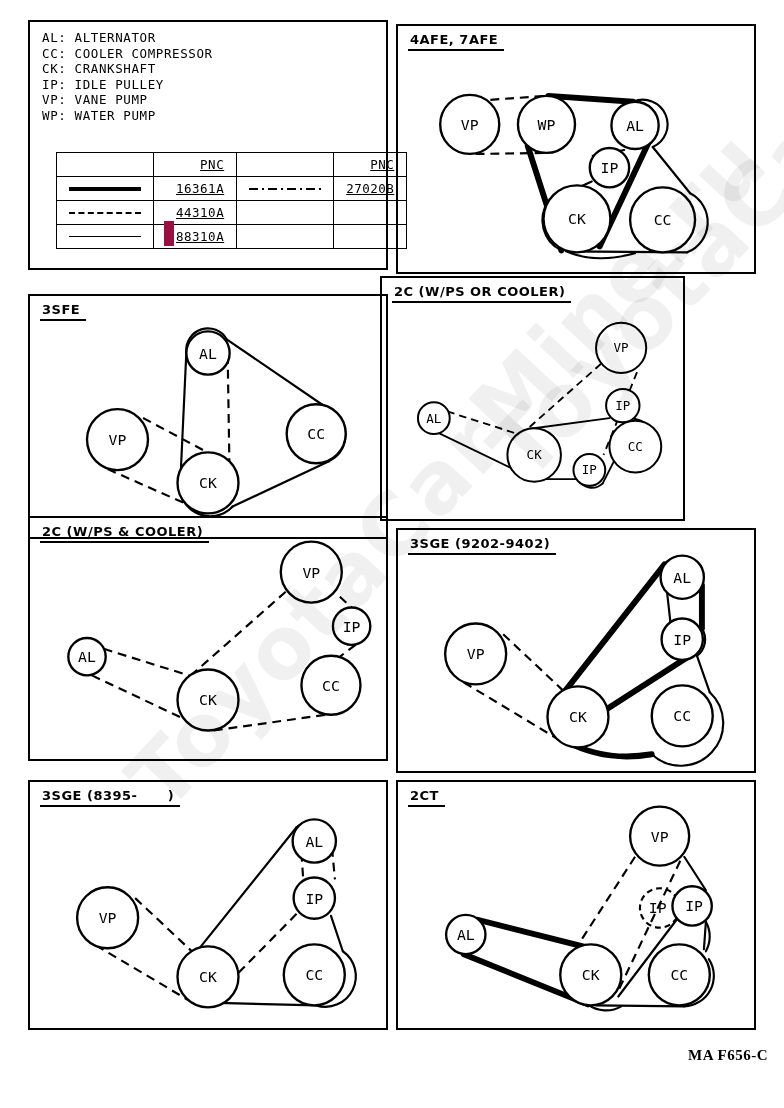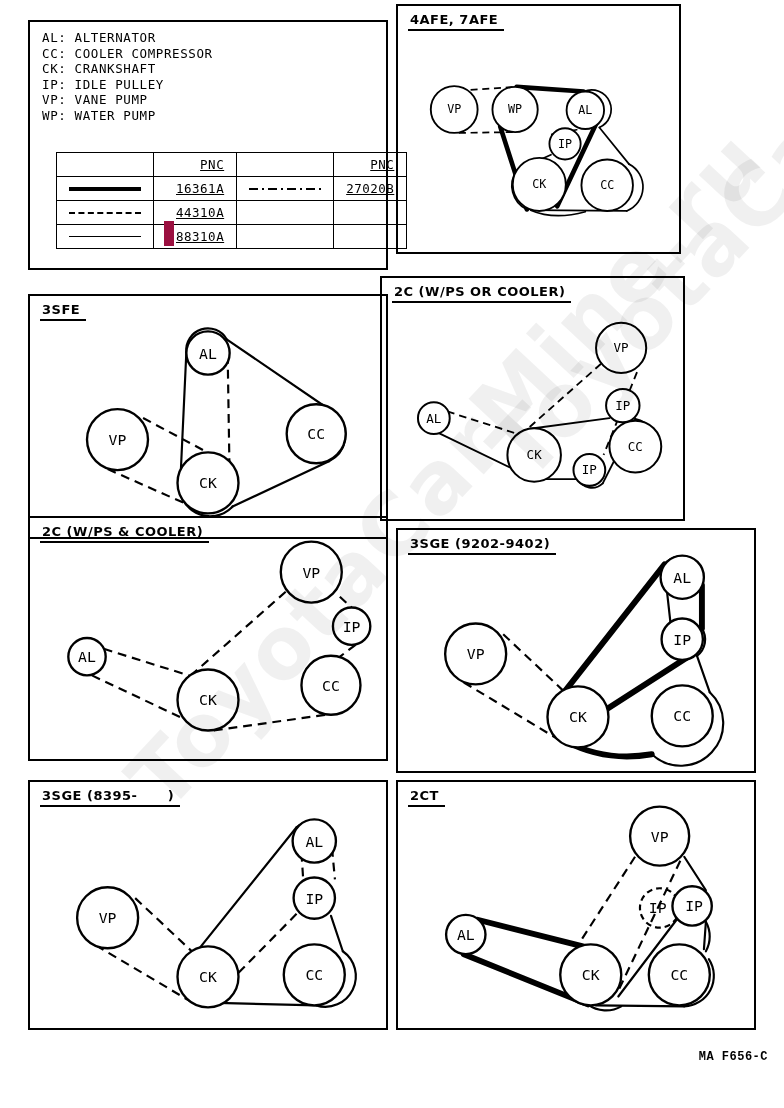--- a/index.html
+++ b/index.html
@@ -84,22 +84,22 @@
     position:absolute;left:-2px;top:-3px;right:-2px;bottom:-3px;
     border:5px solid #9B1040;
     box-sizing:border-box;
     pointer-events:none;
   }
   .hl-cell span{position:relative;z-index:2;}
 
   
   .doc-code{
     position:absolute;right:16px;bottom:44px;
-    font-family:Liberation Mono, monospace;
-    font-weight:bold;font-size:12px;letter-spacing:0.5px;
+    font-family:Liberation Serif, serif;
+    font-weight:bold;font-size:15px;letter-spacing:0.5px;
     z-index:4;
     margin-left:12px;
   }
 
   
   .pulley{fill:#fff;stroke:#000;stroke-width:2.4;}
   .pulley-dashed{fill:none;stroke:#000;stroke-width:2.2;stroke-dasharray:6 4;}
   .plabel{
     font-family:"DejaVu Sans Mono","Liberation Mono",monospace;
     font-size:15px;text-anchor:middle;dominant-baseline:central;fill:#000;
@@ -170,21 +170,21 @@
             <span class="hl-box"></span>
             <span>88310A</span>
           </td>
           <td class="col-line"></td>
           <td class="col-pnc"></td>
         </tr>
       </tbody>
         </table>
     </div>
 
-    <div class="panel" style="left:396px;top:4px;width:285px;height:250px;padding-left:7px;">
+    <div class="panel" style="left:396px;top:24px;width:360px;height:250px;padding-left:7px;">
       <div class="panel-title">4AFE, 7AFE</div>
       <svg class="panel-svg" viewBox="0 0 360 250">
 
         <path class="belt-dash" d="M 93 75 L 150 71"></path>
         <path class="belt-dash" d="M 78 130 L 150 129"></path>
 
         <path class="belt-thick" d="M 152 71 L 238 77"></path>
         <path class="belt-thick" d="M 131 122 L 165 228"></path>
         <path class="belt-thick" d="M 254 118 L 204 224"></path>
 

